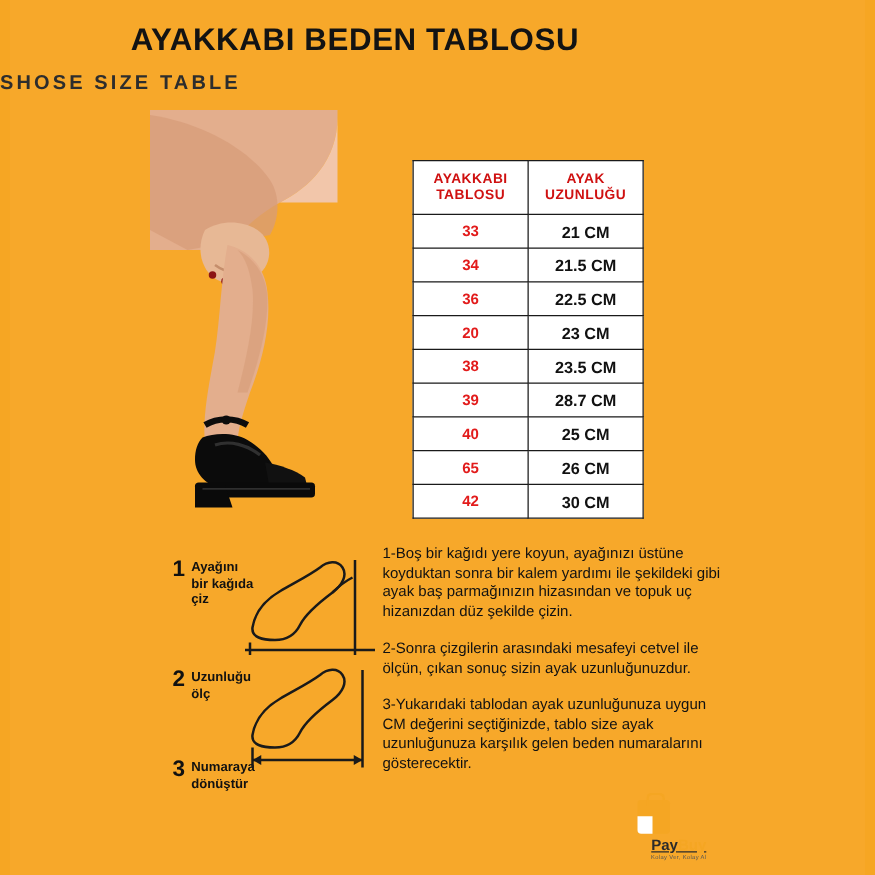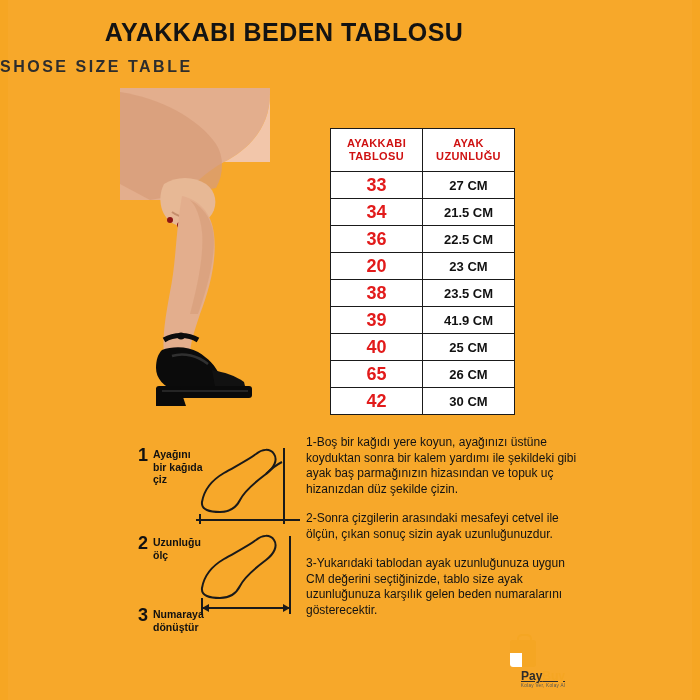--- a/index.html
+++ b/index.html
@@ -70,21 +70,21 @@
   }
   .size-table th {
     color: #cf1111;
     font-size: 11px;
     line-height: 13px;
     height: 42px;
     letter-spacing: 0.4px;
   }
   .size-table td.num {
     color: #e21b1b;
-    font-size: 18px;
+    font-size: 12px;
   }
   .size-table td.len {
     color: #111111;
     font-size: 13px;
   }
   
   .photo {
     position: absolute;
     left: 120px;
     top: 88px;
@@ -251,41 +251,41 @@
         </th>
         <th>
           <span>AYAK</span><br>
           <span>UZUNLUĞU</span>
         </th>
       </tr>
     </thead>
     <tbody>
       <tr>
         <td class="num">33</td>
-        <td class="len">27 CM</td>
+        <td class="len">21 CM</td>
       </tr>
       <tr>
         <td class="num">34</td>
         <td class="len">21.5 CM</td>
       </tr>
       <tr>
         <td class="num">36</td>
         <td class="len">22.5 CM</td>
       </tr>
       <tr>
         <td class="num">20</td>
         <td class="len">23 CM</td>
       </tr>
       <tr>
         <td class="num">38</td>
         <td class="len">23.5 CM</td>
       </tr>
       <tr>
         <td class="num">39</td>
-        <td class="len">41.9 CM</td>
+        <td class="len">28.7 CM</td>
       </tr>
       <tr>
         <td class="num">40</td>
         <td class="len">25 CM</td>
       </tr>
       <tr>
         <td class="num">65</td>
         <td class="len">26 CM</td>
       </tr>
       <tr>

